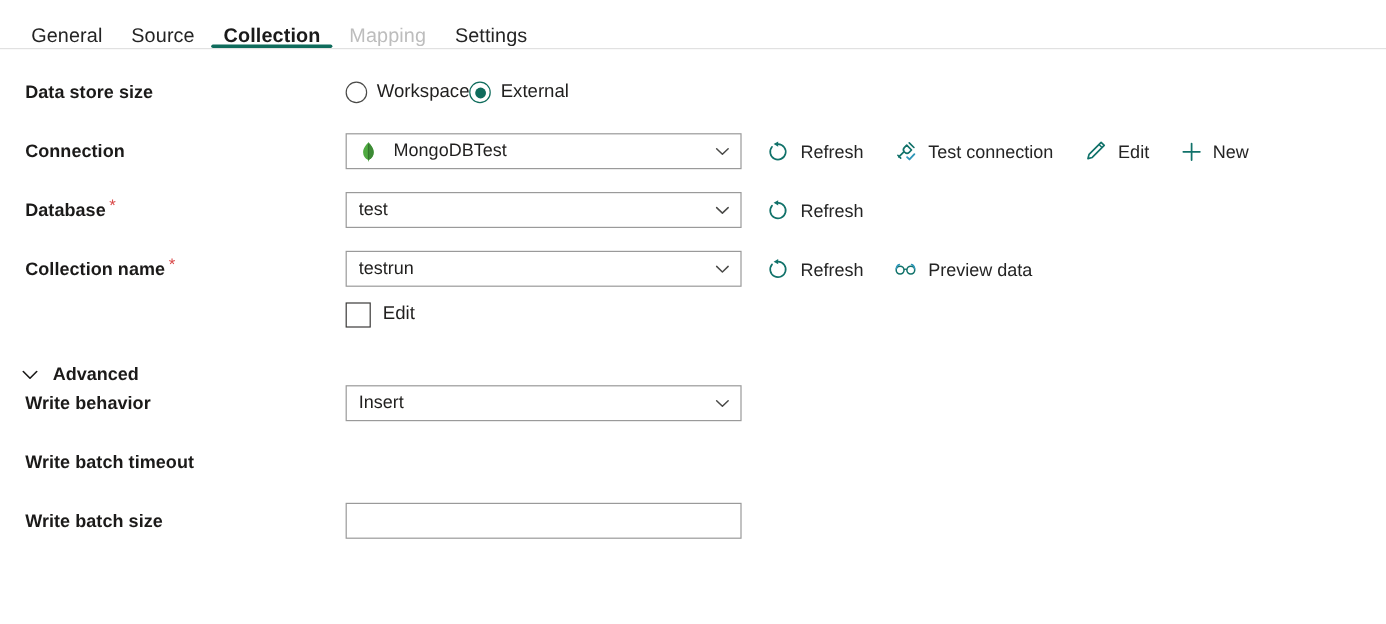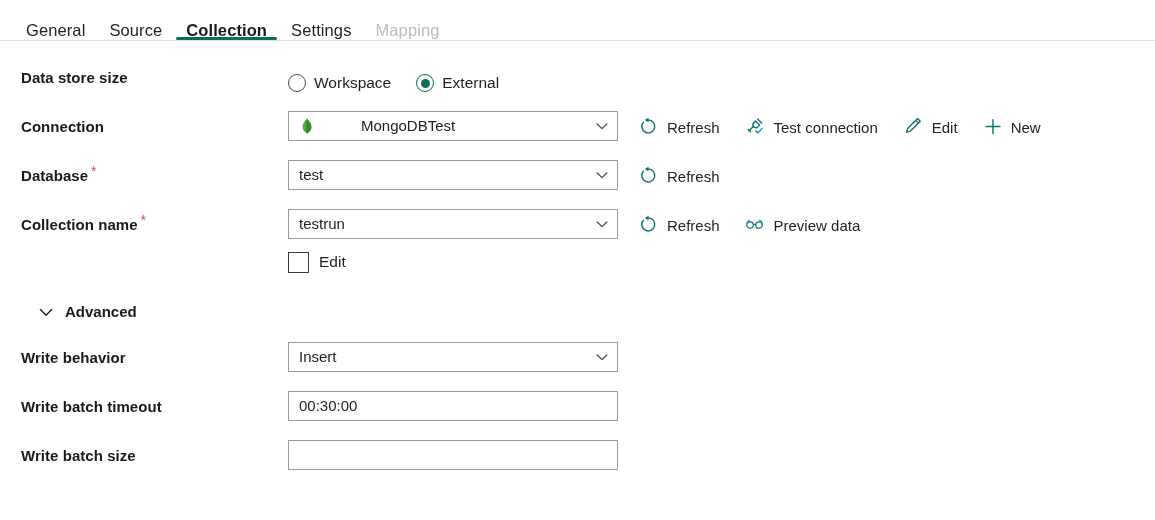--- a/index.html
+++ b/index.html
@@ -84,21 +84,21 @@
     color: #d94848;
     font-weight: normal;
     font-size: 14px;
     margin-left: 3px;
     vertical-align: top;
     line-height: 20px;
   }
   .control { display: flex; align-items: center; }
 
   
-  .radio-group { display: flex; align-items: flex-end; gap: 25px; height: 30px; }
+  .radio-group { display: flex; align-items: center; height: 30px; }
   .radio-opt { display: flex; align-items: center; cursor: pointer; }
   .radio-mark {
     width: 18px; height: 18px; border-radius: 50%;
     border: 1.4px solid #4a4a48;
     display: inline-block; position: relative; margin-right: 8px;
     background: #fff;
   }
   .radio-opt.selected .radio-mark {
     border: 1.6px solid #0f6c5c;
   }
@@ -118,21 +118,20 @@
     width: 330px;
     height: 30px;
     border: 1px solid #9a9a9a;
     background: #fff;
     display: flex;
     align-items: center;
     padding: 0 7px 0 10px;
     font-size: 15px;
     color: #201f1e;
     position: relative;
-    gap: 33px;
   }
   .field .value {
     flex: 1 1 auto;
     white-space: nowrap;
     overflow: hidden;
     text-overflow: ellipsis;
     line-height: 28px;
   }
   .field .value.with-icon { padding-left: 2px; }
   .chev {
@@ -183,24 +182,23 @@
     background: #fff;
     margin-right: 10px;
     flex: 0 0 auto;
     cursor: pointer;
   }
   .check-label { font-size: 15.5px; color: #201f1e; }
 
   
   .advanced {
     display: flex;
-    align-items: flex-start;
-    padding-left: 37px;
+    align-items: center;
+    padding-left: 16px;
     margin-top: 24px;
-    margin-bottom: 21px;
     cursor: pointer;
     width: max-content;
   }
   .advanced .caret {
     width: 18px; height: 18px;
     margin-right: 10px;
     display: inline-flex;
     align-items: center;
     justify-content: center;
   }
@@ -216,25 +214,25 @@
 <div class="tabbar">
   <div class="tab">
     <span>General</span>
   </div>
   <div class="tab">
     <span>Source</span>
   </div>
   <div class="tab active">
     <span>Collection</span>
   </div>
+  <div class="tab disabled">
+    <span>Mapping</span>
+  </div>
   <div class="tab">
     <span>Settings</span>
-  </div>
-  <div class="tab disabled">
-    <span>Mapping</span>
   </div>
 </div>
 
 <div class="form">
 
   <div class="row">
     <div class="label">Data store size</div>
     <div class="control">
       <div class="radio-group">
         <div class="radio-opt">
@@ -404,25 +402,20 @@
           <svg width="16" height="16" viewBox="0 0 16 16">
             <path d="M3.2 6 L8 10.6 L12.8 6" stroke="#4a4a48" stroke-width="1.25" fill="none" stroke-linecap="round" stroke-linejoin="round"></path>
           </svg>
         </span>
       </div>
     </div>
   </div>
 
   <div class="row">
     <div class="label">Write batch timeout</div>
-    <div class="control">
-      <div class="field">
-        <span class="value">00:30:00</span>
-      </div>
-    </div>
   </div>
 
   <div class="row">
     <div class="label">Write batch size</div>
     <div class="control">
       <div class="field">
         <span class="value"></span>
       </div>
     </div>
   </div>

